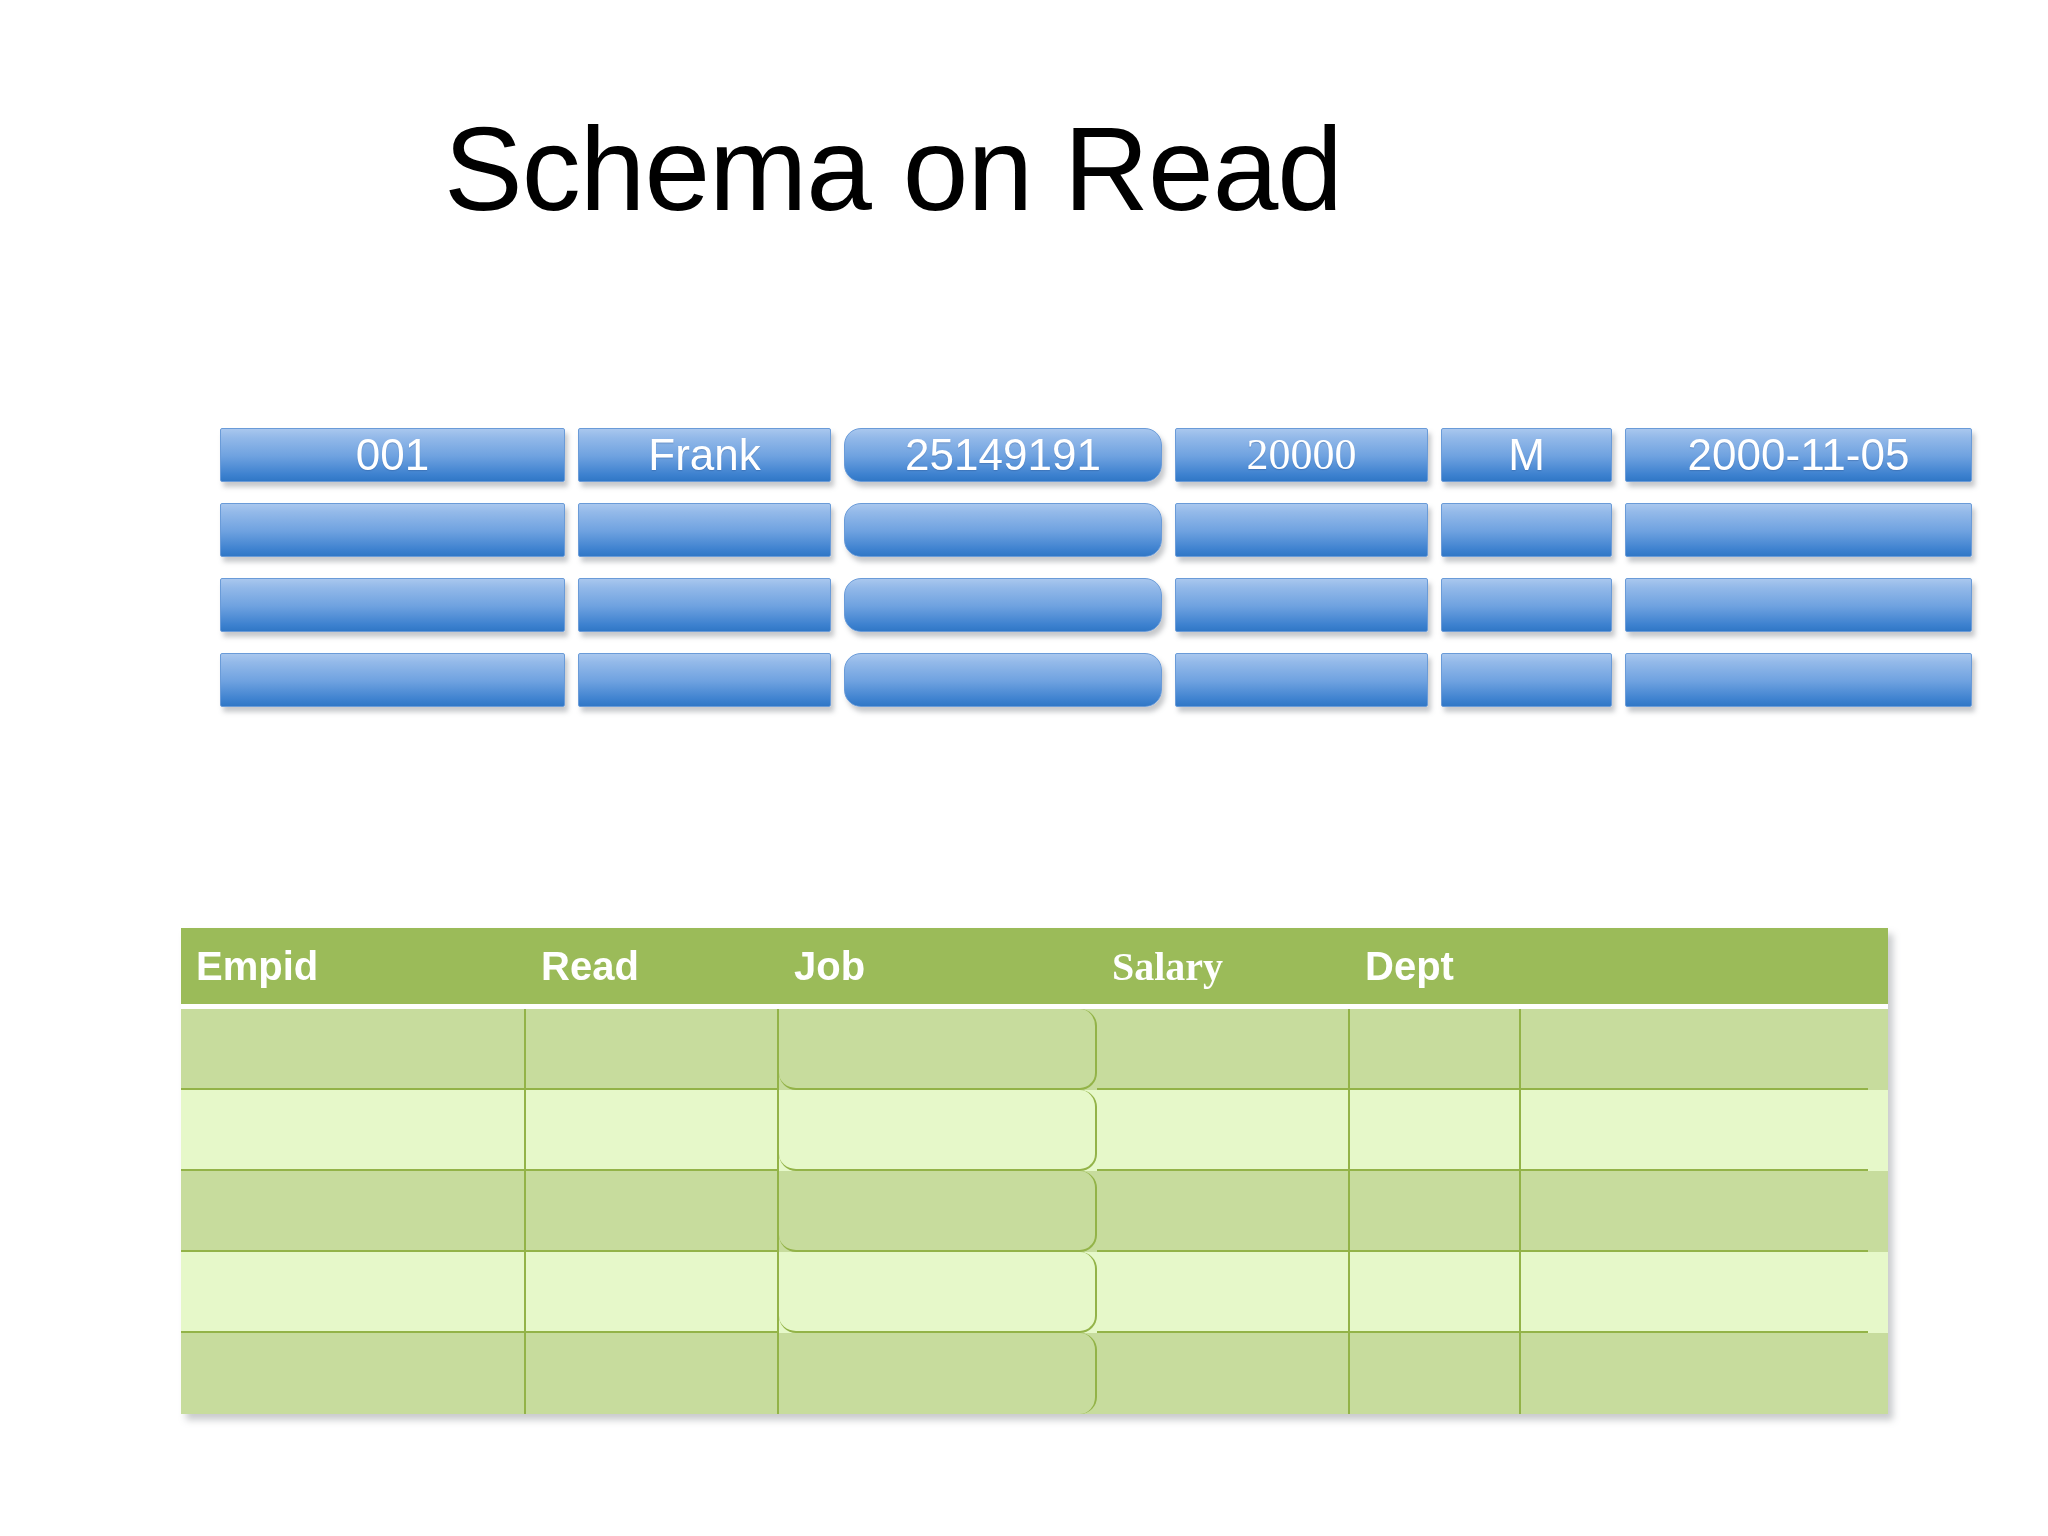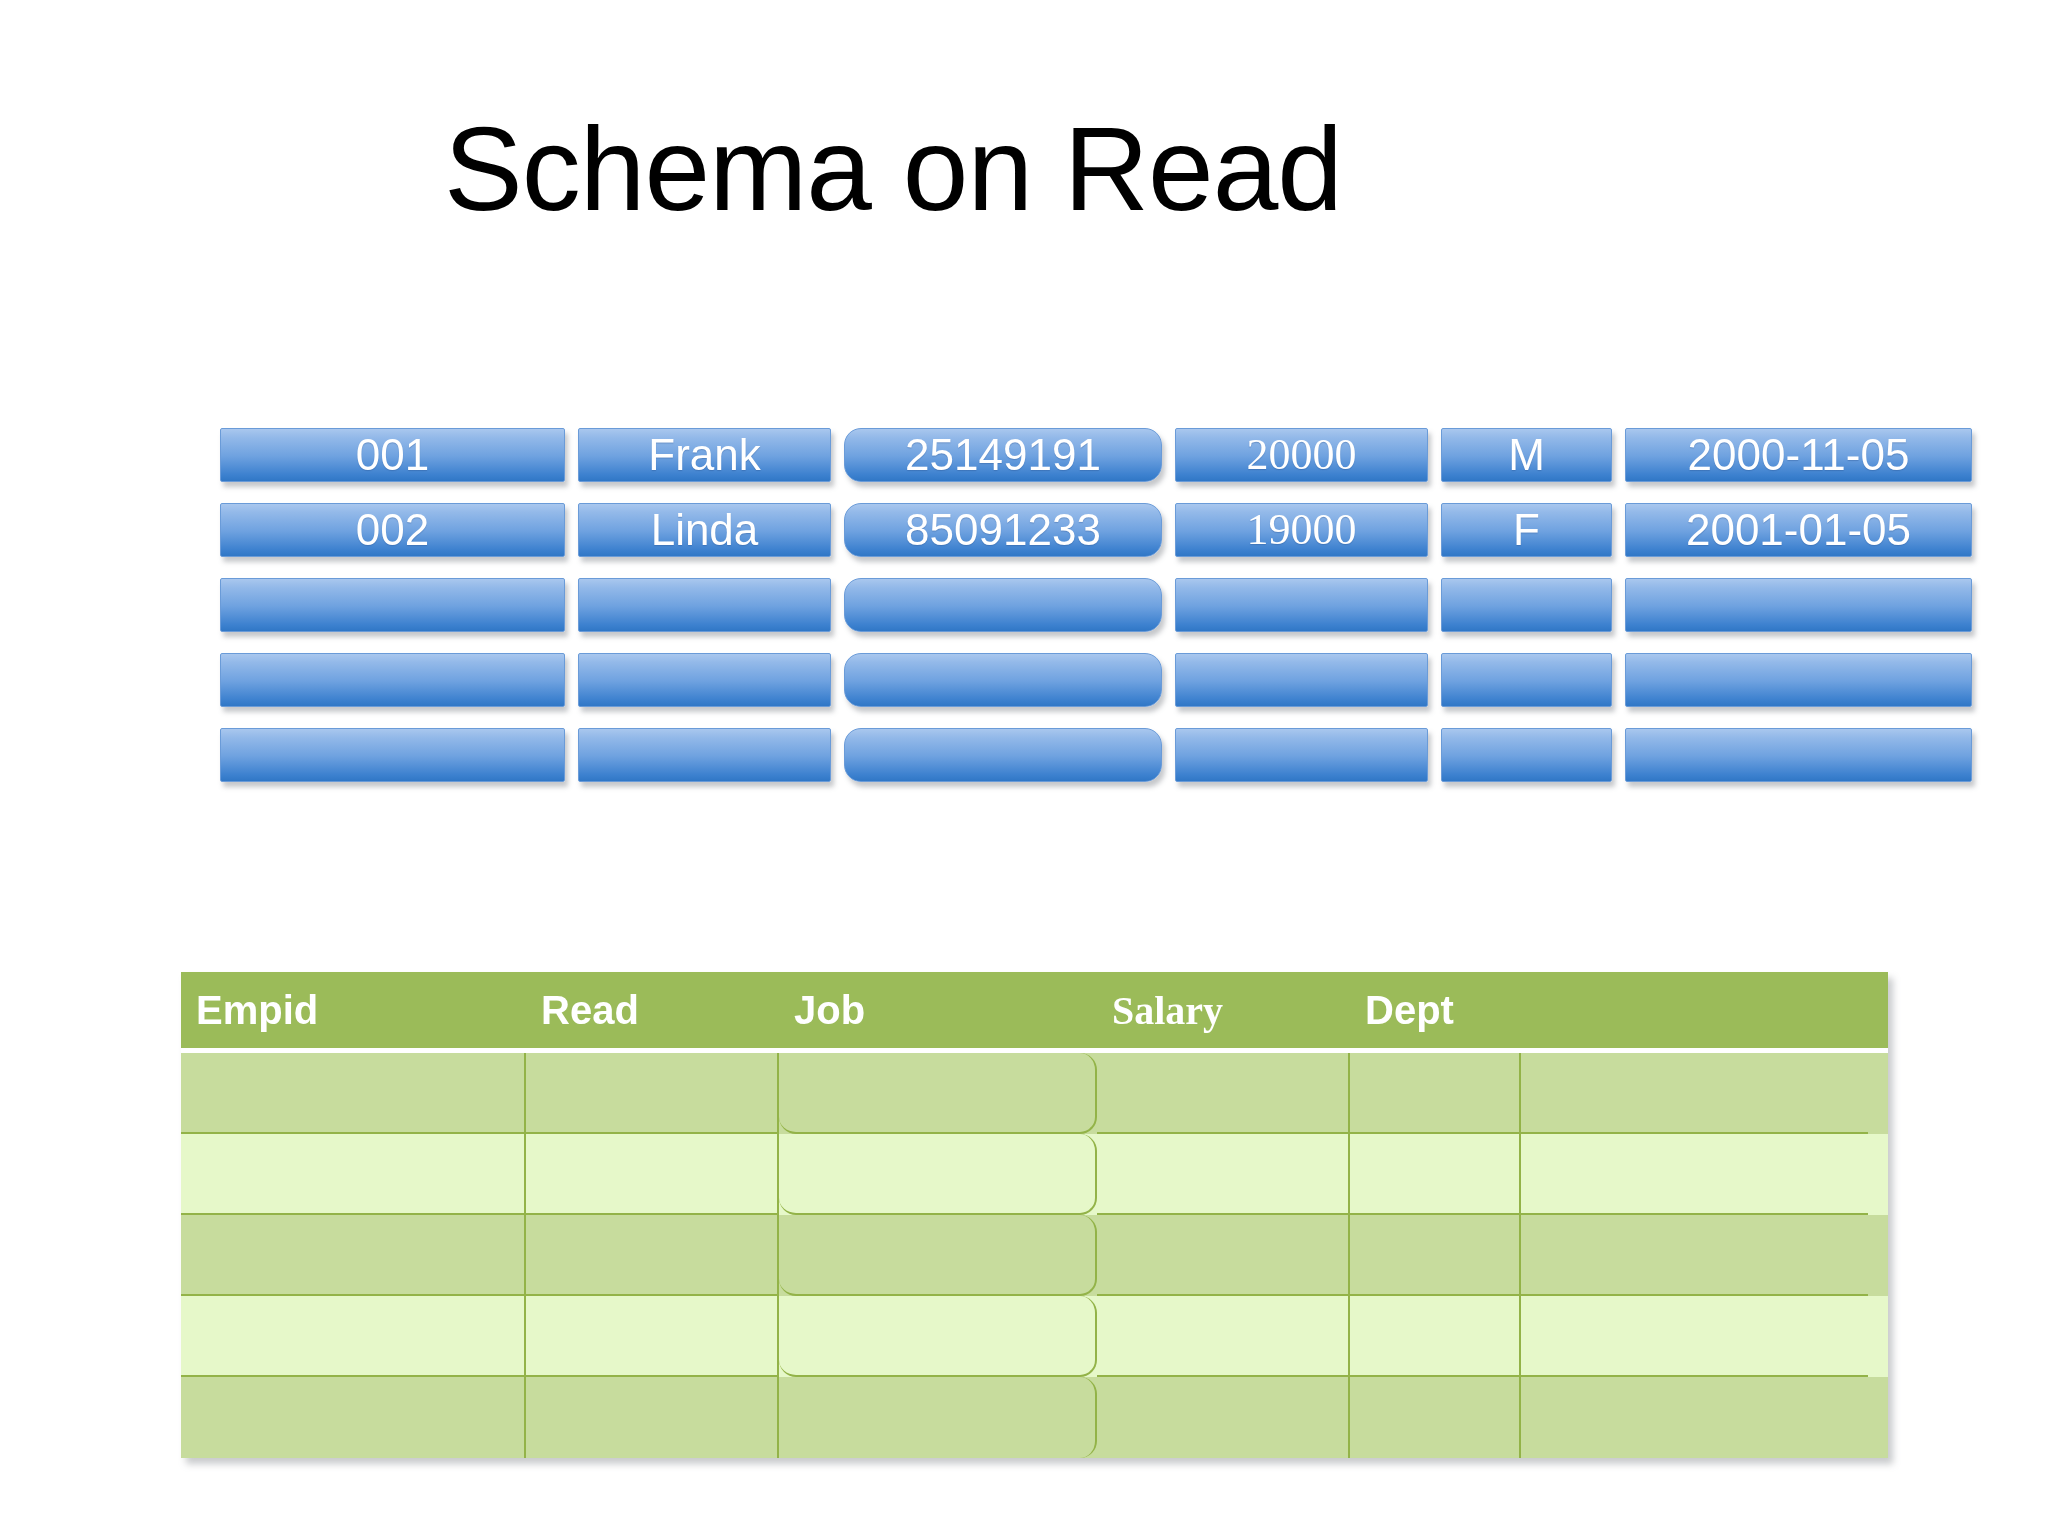--- a/index.html
+++ b/index.html
@@ -76,21 +76,21 @@
   .col-1 { flex: 0 0 253px; }
   .col-2 { flex: 0 0 318px; border-radius: 17px; }
   .col-3 { flex: 0 0 253px; font-family: Liberation Serif, serif; }
   .col-4 { flex: 0 0 171px; }
   .col-5 { flex: 0 0 347px; }
 
   
   #schema-table {
     position: absolute;
     left: 181px;
-    top: 972px;
+    top: 928px;
     width: 1707px;
     box-shadow: 5px 6px 7px rgba(120,125,130,0.40);
     background: #ffffff;
   }
   .thead-row {
     display: flex;
     width: 100%;
     height: 76px;
     background: #9bbb59;
     border-bottom: 5px solid #ffffff;
@@ -143,40 +143,20 @@
       <span class="bar-text">20000</span>
     </div>
     <div class="bar-cell col-4">
       <span class="bar-text">M</span>
     </div>
     <div class="bar-cell col-5">
       <span class="bar-text">2000-11-05</span>
     </div>
   </div>
 
-  <div class="bar-row">
-    <div class="bar-cell col-0">
-      <span class="bar-text">002</span>
-    </div>
-    <div class="bar-cell col-1">
-      <span class="bar-text">Linda</span>
-    </div>
-    <div class="bar-cell col-2">
-      <span class="bar-text">85091233</span>
-    </div>
-    <div class="bar-cell col-3">
-      <span class="bar-text">19000</span>
-    </div>
-    <div class="bar-cell col-4">
-      <span class="bar-text">F</span>
-    </div>
-    <div class="bar-cell col-5">
-      <span class="bar-text">2001-01-05</span>
-    </div>
-  </div>
 
   <div class="bar-row">
     <div class="bar-cell col-0">
       <span class="bar-text"></span>
     </div>
     <div class="bar-cell col-1">
       <span class="bar-text"></span>
     </div>
     <div class="bar-cell col-2">
       <span class="bar-text"></span>

